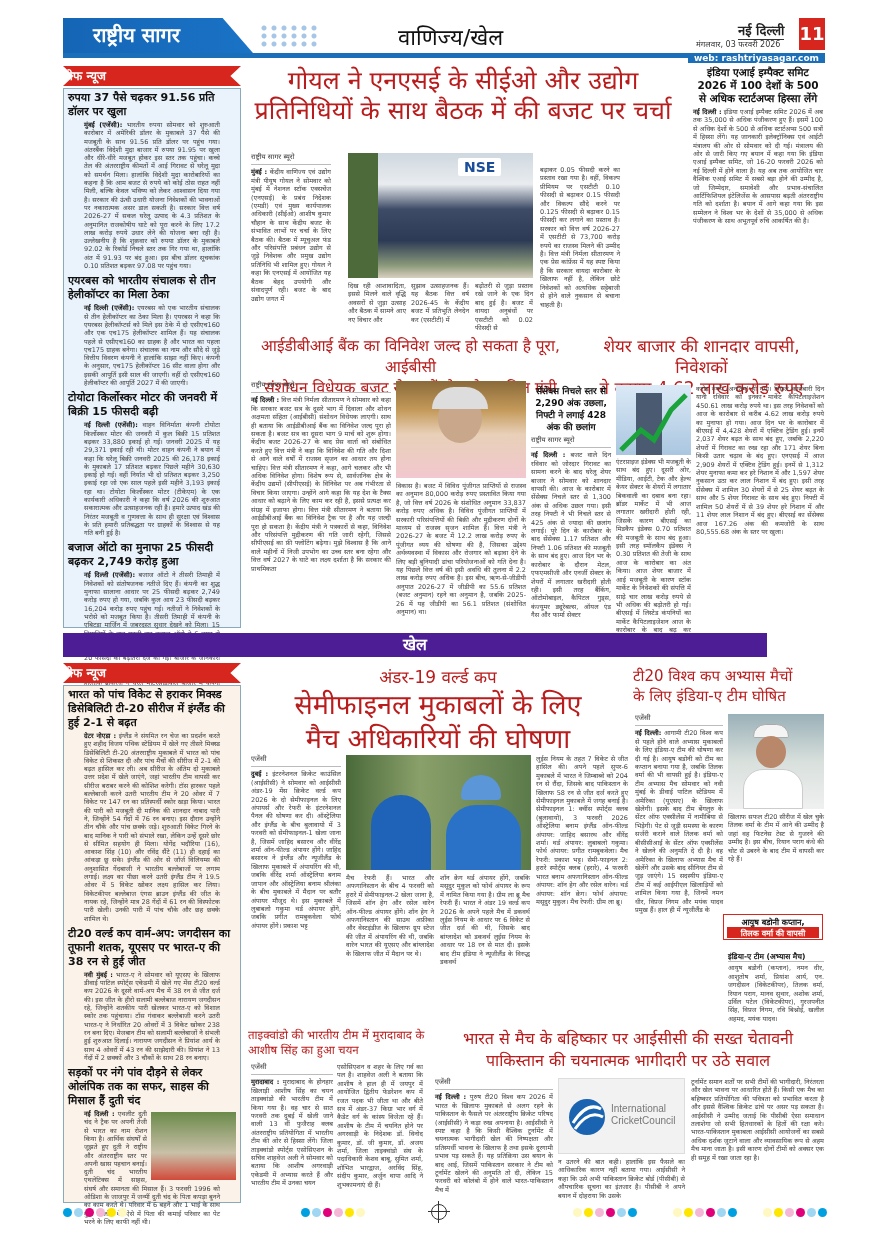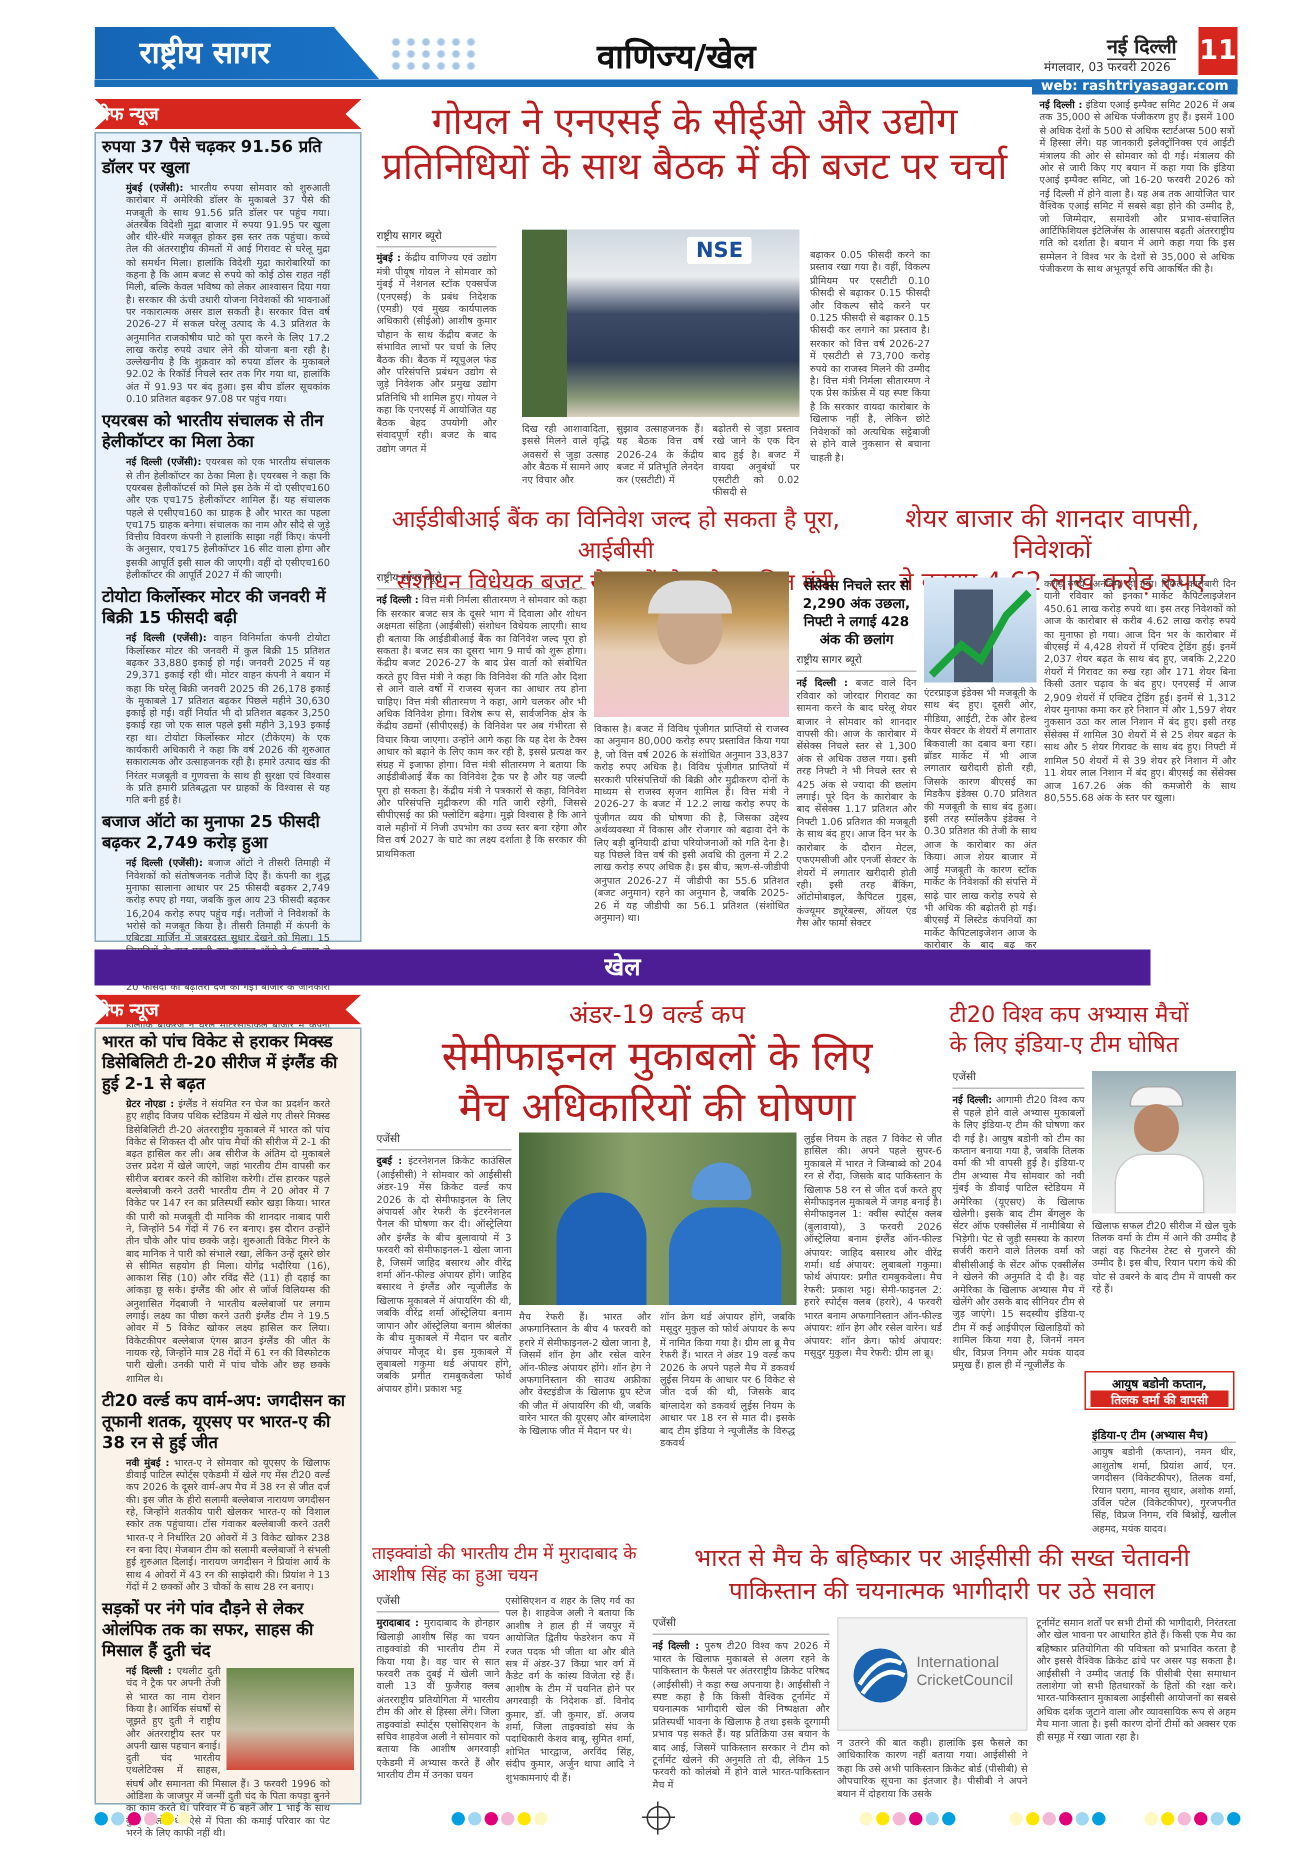--- a/index.html
+++ b/index.html
@@ -1,21 +1,21 @@
 <!DOCTYPE html>
 <html><head>
 <meta charset="utf-8">
 <style>
 *{box-sizing:border-box;margin:0;padding:0}
 body{width:877px;height:1241px;background:#fff;font-family:"DejaVu Sans",sans-serif;color:#222;position:relative;overflow:hidden}
 .page{position:absolute;left:63px;top:18px;width:762px;height:1180px}
 .mast{position:absolute;left:0;top:0;width:762px;height:40px;border-bottom:5px solid #1a6fb8}
 .mast-logo{position:absolute;left:0;top:0;width:190px;height:35px;background:linear-gradient(90deg,#1565b5,#1a73c6);clip-path:polygon(0 0,84% 0,100% 100%,0 100%);color:#fff;font-weight:bold;font-size:20px;line-height:35px;padding-left:30px}
 .mast-dots{position:absolute;left:196px;top:6px;width:60px;height:24px;background:radial-gradient(circle,#8fb8e0 2px,transparent 3px) 0 0/10px 8px;opacity:.8}
-.mast-section{position:absolute;left:335px;top:3px;font-size:22px;font-weight:bold;color:#111}
+.mast-section{position:absolute;left:335px;top:3px;font-size:22px;font-weight:normal;color:#111}
 .mast-city{position:absolute;left:675px;top:3px;font-size:13px;font-weight:bold;border-bottom:1px solid #333}
 .mast-date{position:absolute;left:633px;top:20px;font-size:8px;color:#333}
 .mast-web{position:absolute;right:0;top:35px;font-size:9px;color:#fff;background:#1a6fb8;padding:0 6px;font-weight:bold}
 .page-num{position:absolute;right:0;top:0;width:26px;height:32px;background:#d7261e;color:#fff;font-size:18px;font-weight:bold;text-align:center;line-height:32px}
 .brief{position:absolute;background:#eaf3fb;border:1px solid #8ab;}
 .brief-tag{position:absolute;height:20px;background:#d7261e;color:#fff;font-weight:bold;font-size:12px;line-height:20px;clip-path:polygon(0 0,100% 0,94% 50%,100% 100%,0 100%,6% 50%)}
 .bh{font-weight:bold;font-size:11px;line-height:14px;color:#111;padding:2px 4px}
 .bt{font-size:6.5px;line-height:8.3px;color:#444;padding:0 20px 2px;text-align:justify}
 .bt b{color:#111}
 .headline{position:absolute;font-weight:normal;color:#b91c1c;text-align:center}
@@ -75,25 +75,26 @@
   </div>
   <div class="col" style="left:188px;top:135px;width:80px;height:250px">
     <div class="byline">राष्ट्रीय सागर ब्यूरो</div>
     <b>मुंबई :</b> <span>केंद्रीय वाणिज्य एवं उद्योग मंत्री पीयूष गोयल ने सोमवार को मुंबई में नेशनल स्टॉक एक्सचेंज (एनएसई) के प्रबंध निदेशक (एमडी) एवं मुख्य कार्यपालक अधिकारी (सीईओ) आशीष कुमार चौहान के साथ केंद्रीय बजट के संभावित लाभों पर चर्चा के लिए बैठक की। बैठक में म्यूचुअल फंड और परिसंपत्ति प्रबंधन उद्योग से जुड़े निवेशक और प्रमुख उद्योग प्रतिनिधि भी शामिल हुए। गोयल ने कहा कि एनएसई में आयोजित यह बैठक बेहद उपयोगी और संवादपूर्ण रही। बजट के बाद उद्योग जगत में</span>
   </div>
   <div class="photo" style="left:285px;top:135px;width:185px;height:125px;background:linear-gradient(180deg,#cfd8e0 0%,#e9ecef 25%,#3d4b66 45%,#2c3a55 70%,#8b9a7a 90%,#d9d0c0 100%)">
     <div style="position:absolute;left:110px;top:5px;background:#fff;color:#1a4e9a;font-weight:bold;font-size:14px;padding:1px 6px;border-radius:2px">NSE</div>
     <div style="position:absolute;left:0;top:0;width:30px;height:125px;background:#4c6a3a"></div>
   </div>
   <div class="col" style="left:285px;top:264px;width:58px">दिख रही आशावादिता, इससे मिलने वाले वृद्धि अवसरों से जुड़ा उत्साह और बैठक में सामने आए नए विचार और</div>
-  <div class="col" style="left:348px;top:264px;width:58px">सुझाव उत्साहजनक हैं। यह बैठक वित्त वर्ष 2026-24 के केंद्रीय बजट में प्रतिभूति लेनदेन कर (एसटीटी) में</div>
+  <div class="col" style="left:348px;top:264px;width:58px">सुझाव उत्साहजनक हैं। यह बैठक वित्त वर्ष 2026-45 के केंद्रीय बजट में प्रतिभूति लेनदेन कर (एसटीटी) में</div>
   <div class="col" style="left:412px;top:264px;width:58px">बढ़ोतरी से जुड़ा प्रस्ताव रखे जाने के एक दिन बाद हुई है। बजट में वायदा अनुबंधों पर एसटीटी को 0.02 फीसदी से</div>
   <div class="col" style="left:477px;top:148px;width:80px;height:240px">बढ़ाकर 0.05 फीसदी करने का प्रस्ताव रखा गया है। वहीं, विकल्प प्रीमियम पर एसटीटी 0.10 फीसदी से बढ़ाकर 0.15 फीसदी और विकल्प सौदे करने पर 0.125 फीसदी से बढ़ाकर 0.15 फीसदी कर लगाने का प्रस्ताव है। सरकार को वित्त वर्ष 2026-27 में एसटीटी से 73,700 करोड़ रुपये का राजस्व मिलने की उम्मीद है। वित्त मंत्री निर्मला सीतारमण ने एक प्रेस कांफ्रेंस में यह स्पष्ट किया है कि सरकार वायदा कारोबार के खिलाफ नहीं है, लेकिन छोटे निवेशकों को अत्यधिक सट्टेबाजी से होने वाले नुकसान से बचाना चाहती है।</div>
 
   <div class="sidebar-box" style="left:630px;top:48px;width:130px;height:345px">
+    <div class="sh">इंडिया एआई इम्पैक्ट समिट 2026 में 100 देशों के 500 से अधिक स्टार्टअप्स हिस्सा लेंगे</div>
     <b style="color:#111">नई दिल्ली :</b> <span>इंडिया एआई इम्पैक्ट समिट 2026 में अब तक 35,000 से अधिक पंजीकरण हुए हैं। इसमें 100 से अधिक देशों के 500 से अधिक स्टार्टअप्स 500 सत्रों में हिस्सा लेंगे। यह जानकारी इलेक्ट्रॉनिक्स एवं आईटी मंत्रालय की ओर से सोमवार को दी गई। मंत्रालय की ओर से जारी किए गए बयान में कहा गया कि इंडिया एआई इम्पैक्ट समिट, जो 16-20 फरवरी 2026 को नई दिल्ली में होने वाला है। यह अब तक आयोजित चार वैश्विक एआई समिट में सबसे बड़ा होने की उम्मीद है, जो जिम्मेदार, समावेशी और प्रभाव-संचालित आर्टिफिशियल इंटेलिजेंस के आसपास बढ़ती अंतरराष्ट्रीय गति को दर्शाता है। बयान में आगे कहा गया कि इस सम्मेलन ने विश्व भर के देशों से 35,000 से अधिक पंजीकरण के साथ अभूतपूर्व रुचि आकर्षित की है।</span>
   </div>
 
   <div class="headline" style="left:185px;top:318px;width:325px;font-size:15.5px;line-height:21px">
     <div>आईडीबीआई बैंक का विनिवेश जल्द हो सकता है पूरा, आईबीसी</div>
     <div>संशोधन विधेयक बजट सेशन में होगा पेश : वित्त मंत्री</div>
   </div>
   <div class="col" style="left:188px;top:363px;width:140px;height:250px">
     <div class="byline">राष्ट्रीय सागर ब्यूरो</div>
     <b>नई दिल्ली :</b> <span>वित्त मंत्री निर्मला सीतारमण ने सोमवार को कहा कि सरकार बजट सत्र के दूसरे भाग में दिवाला और शोधन अक्षमता संहिता (आईबीसी) संशोधन विधेयक लाएगी। साथ ही बताया कि आईडीबीआई बैंक का विनिवेश जल्द पूरा हो सकता है। बजट सत्र का दूसरा भाग 9 मार्च को शुरू होगा। केंद्रीय बजट 2026-27 के बाद प्रेस वार्ता को संबोधित करते हुए वित्त मंत्री ने कहा कि विनिवेश की गति और दिशा से आने वाले वर्षों में राजस्व सृजन का आधार तय होना चाहिए। वित्त मंत्री सीतारमण ने कहा, आगे चलकर और भी अधिक विनिवेश होगा। विशेष रूप से, सार्वजनिक क्षेत्र के केंद्रीय उद्यमों (सीपीएसई) के विनिवेश पर अब गंभीरता से विचार किया जाएगा। उन्होंने आगे कहा कि यह देश के टैक्स आधार को बढ़ाने के लिए काम कर रही है, इससे प्रत्यक्ष कर संग्रह में इजाफा होगा। वित्त मंत्री सीतारमण ने बताया कि आईडीबीआई बैंक का विनिवेश ट्रैक पर है और यह जल्दी पूरा हो सकता है। केंद्रीय मंत्री ने पत्रकारों से कहा, विनिवेश और परिसंपत्ति मुद्रीकरण की गति जारी रहेगी, जिससे सीपीएसई का फ्री फ्लोटिंग बढ़ेगा। मुझे विश्वास है कि आने वाले महीनों में निजी उपभोग का उच्च स्तर बना रहेगा और वित्त वर्ष 2027 के घाटे का लक्ष्य दर्शाता है कि सरकार की प्राथमिकता</span>

